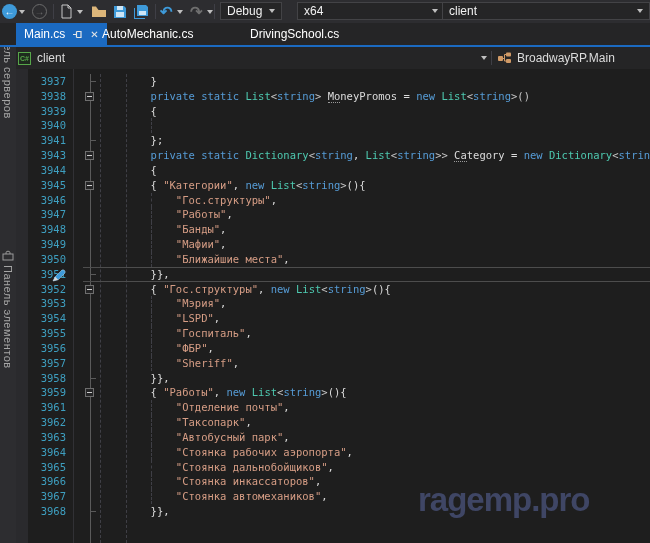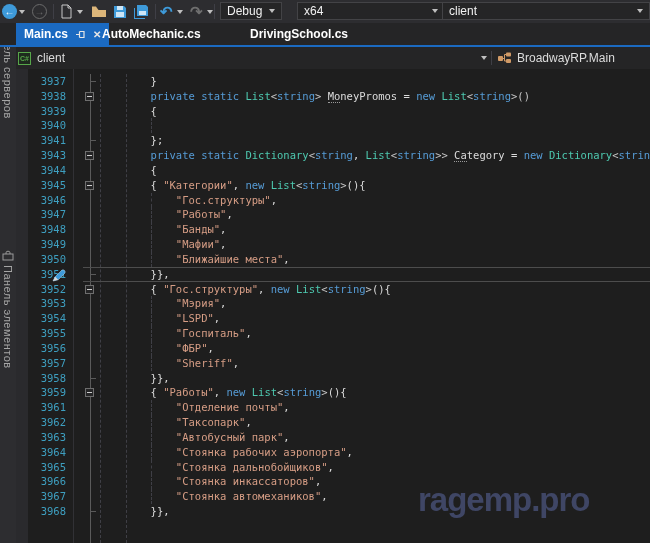--- a/index.html
+++ b/index.html
@@ -15,21 +15,21 @@
   .tsep{position:absolute;top:4px;width:1px;height:15px;background:#3F3F46;}
   .combo{position:absolute;top:2px;height:18px;background:#252526;border:1px solid #434346;box-sizing:border-box;
          display:flex;align-items:center;padding:0 6px;color:#F1F1F1;font-size:12px;}
   .combo .caret{margin-left:auto;}
   .glyph-undo{font-size:15px;font-weight:bold;color:#3E9AD9;line-height:15px;}
   .glyph-redo{font-size:15px;font-weight:bold;color:#6f6f6f;line-height:15px;}
   
   #sidestrip{position:absolute;left:0;top:23px;width:16px;height:520px;background:#2D2D30;overflow:hidden;}
   .vlabel{writing-mode:vertical-rl;font-size:11px;color:#A6A6A6;white-space:nowrap;letter-spacing:.5px;}
   
-  #tabbar{position:absolute;left:0;top:23px;width:650px;height:22px;background:#252526;font-weight:bold;}
+  #tabbar{position:absolute;left:0;top:23px;width:650px;height:22px;background:#252526;}
   .tab{position:absolute;top:0;height:22px;display:flex;align-items:center;font-size:12px;color:#FFFFFF;padding:0 8px;box-sizing:border-box;}
   .tab.active{background:#1B6AC1;}
   .tab .ticon{margin-left:7px;display:flex;align-items:center;}
   #accent-line{position:absolute;left:0;top:45px;width:650px;height:2px;background:#1B6AC1;}
   
   #navbar{position:absolute;left:16px;top:47px;width:634px;height:22px;background:#252526;}
   .navcombo{position:absolute;top:0;height:22px;display:flex;align-items:center;font-size:12px;color:#DCDCDC;}
   .csicon{width:13px;height:13px;border:1px solid #57A64A;color:#57A64A;font-size:7px;font-weight:bold;
           display:flex;align-items:center;justify-content:center;box-sizing:border-box;background:#1e2a1e;}
   .navdivider{position:absolute;left:475px;top:4px;width:1px;height:14px;background:#3F3F46;}

